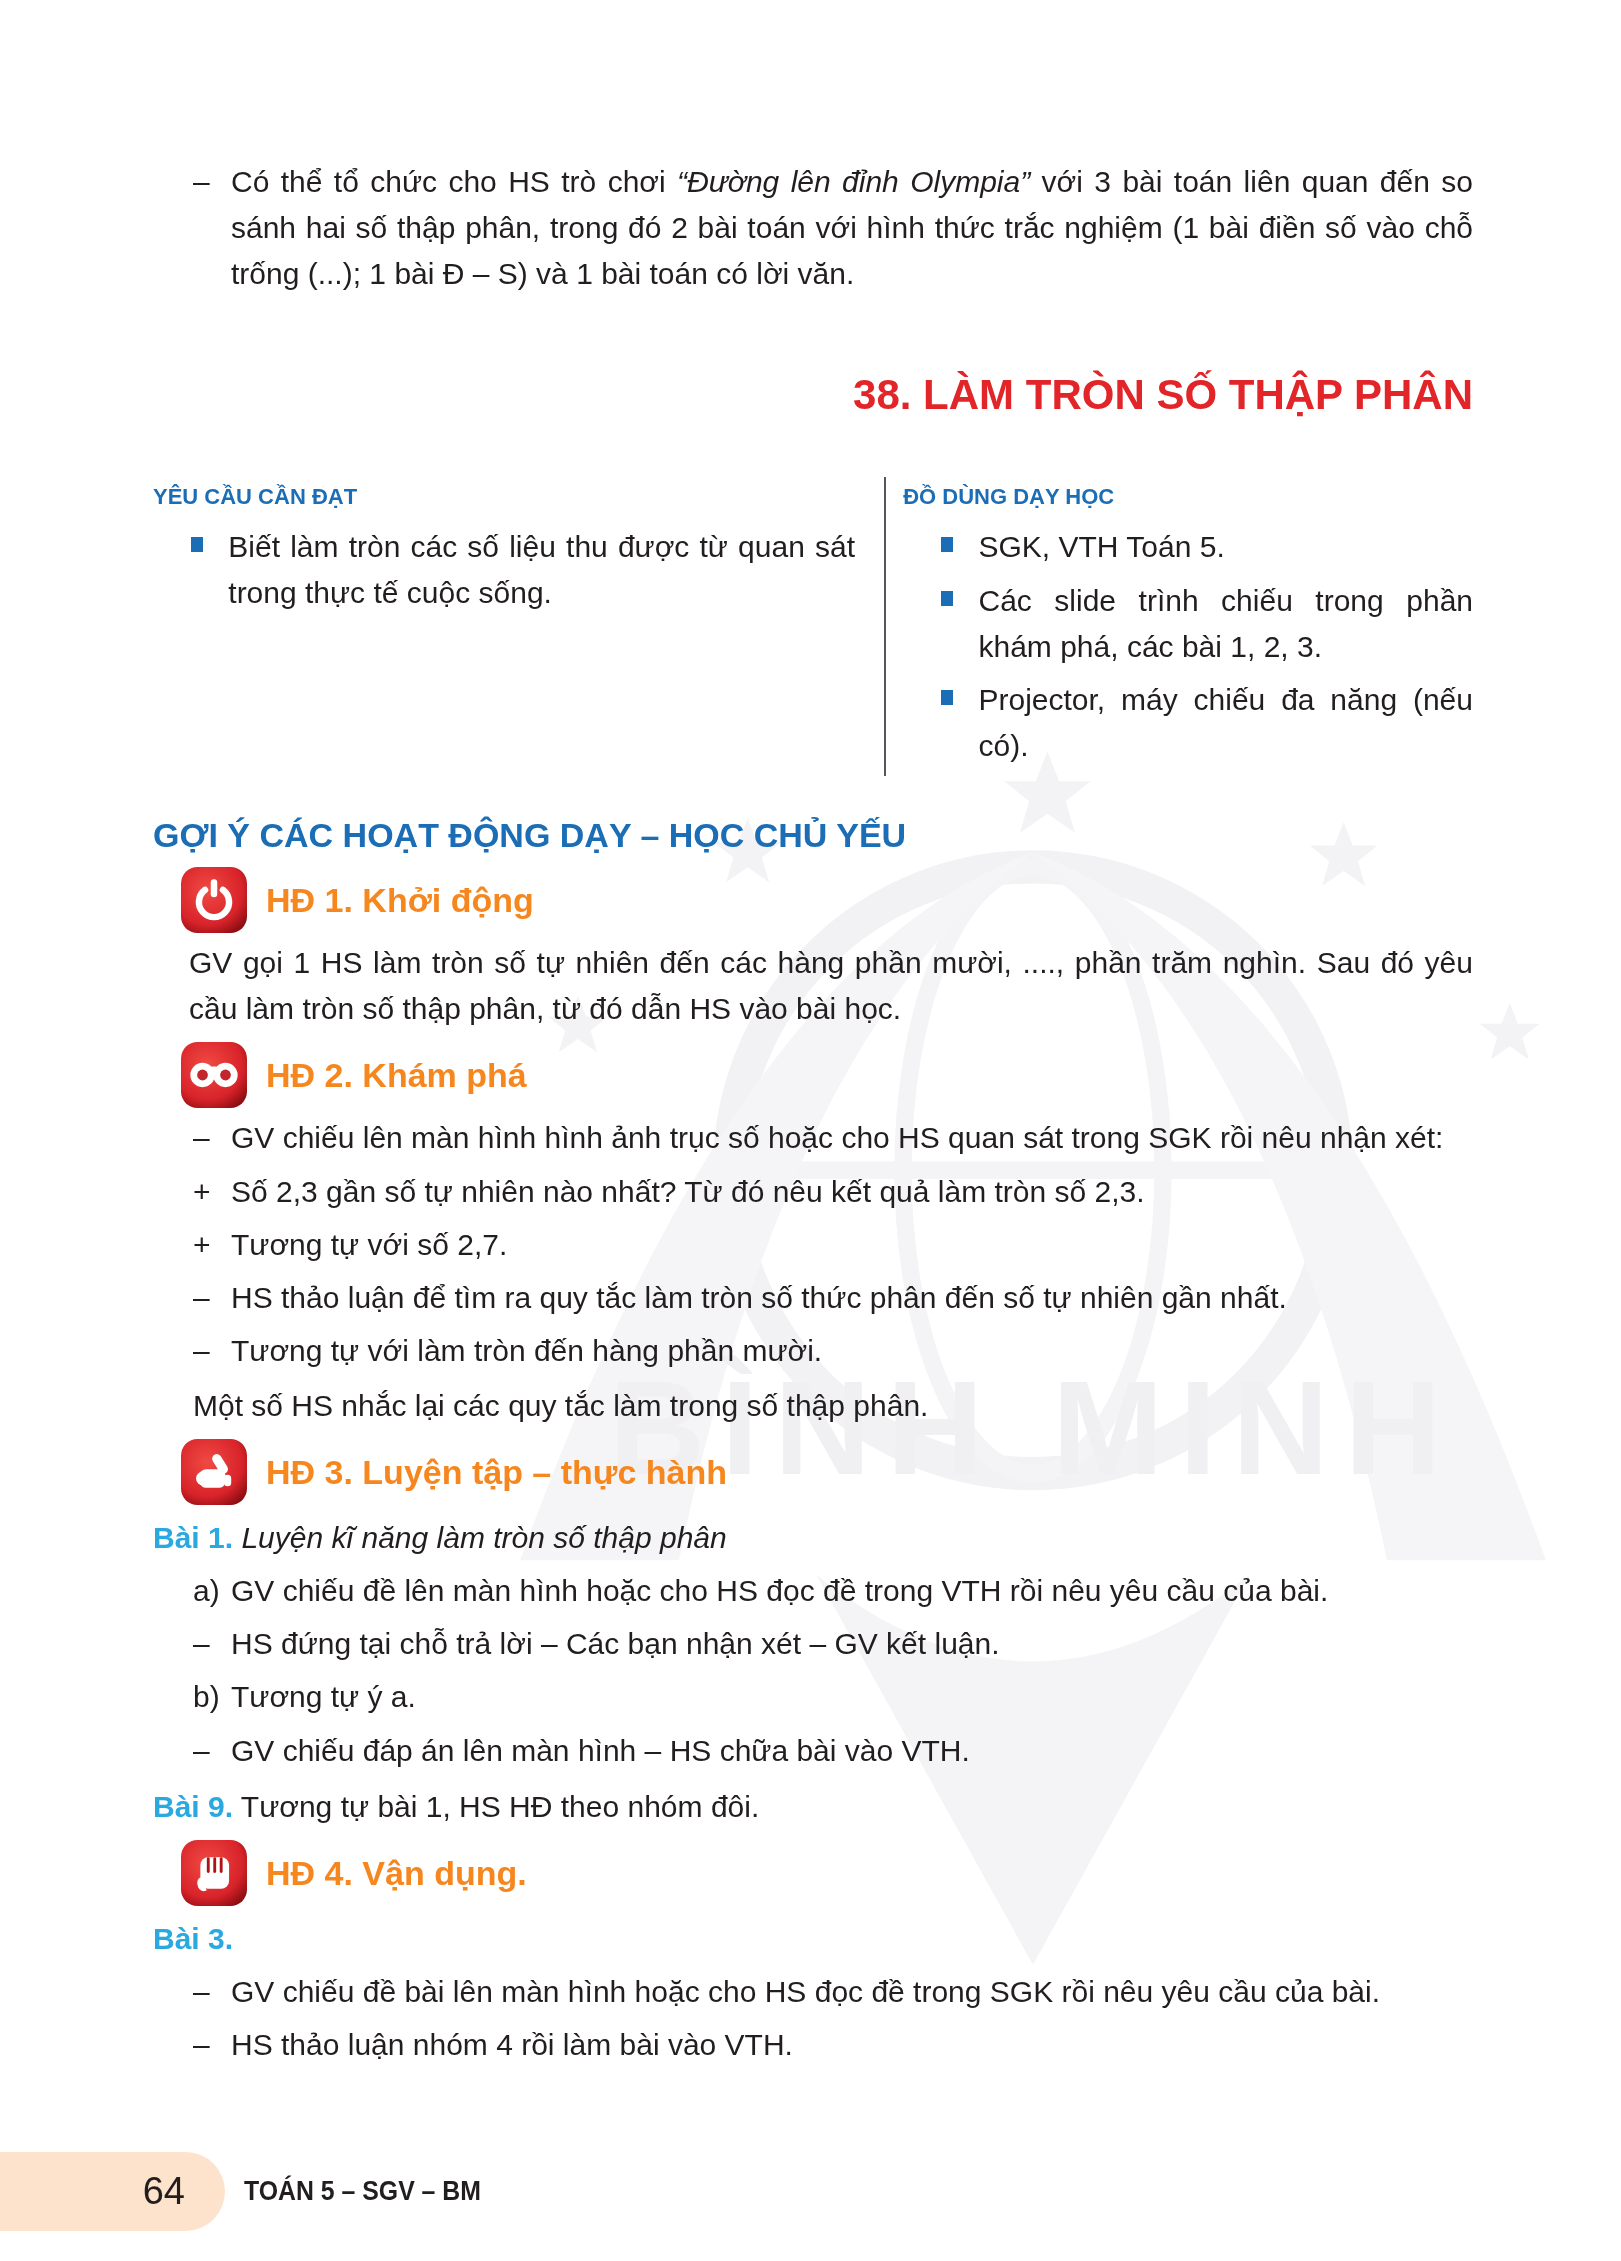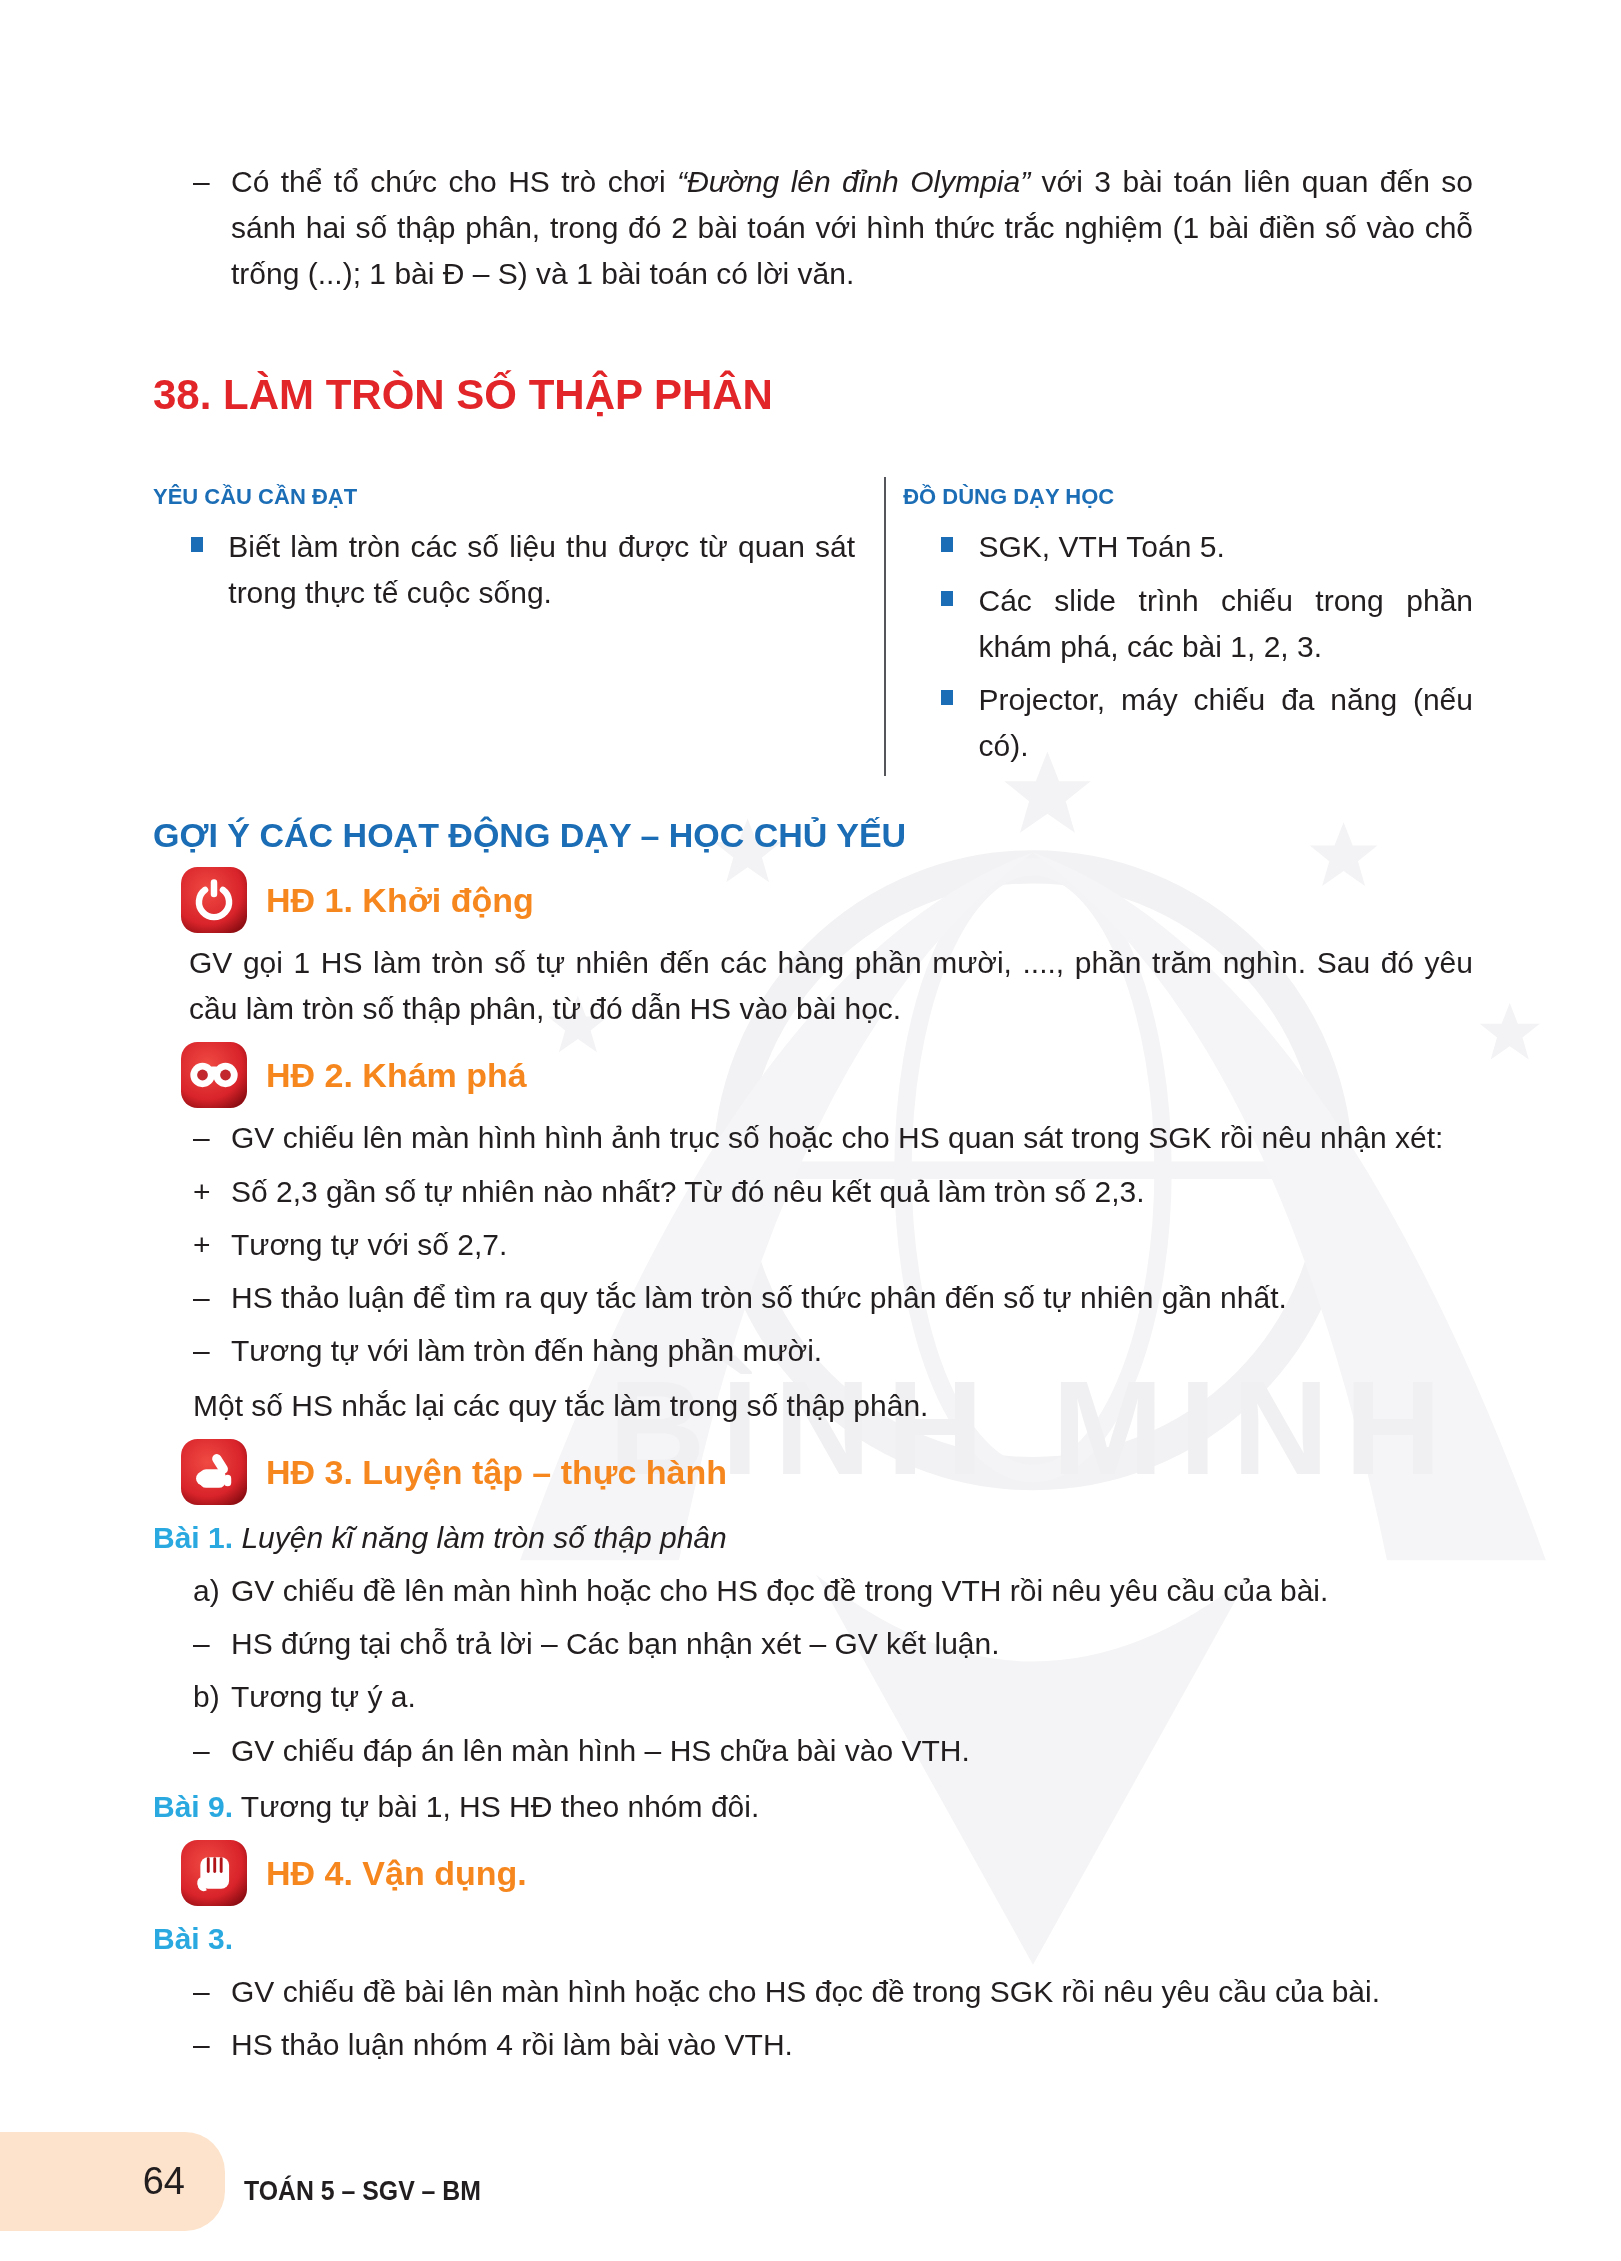--- a/index.html
+++ b/index.html
@@ -15,21 +15,21 @@
   .content{position:relative;z-index:1;padding:152px 148px 0 153px;font-size:30px;line-height:46px;}
   .just{text-align:justify;}
   .it{font-style:italic;}
 
   .li{display:flex;margin:7.2px 0 7.2px 40px;}
   .li .marker{flex:0 0 38px;}
   .li .txt{flex:1;}
 
   .title{
     margin:72px 0 0 0;
-    text-align:left;
+    text-align:right;
     color:#e12528;
     font-size:42px;line-height:52px;
     font-weight:bold;
     letter-spacing:0px;
   }
 
   .cols{display:flex;margin-top:56px;}
   .col-left{width:731px;box-sizing:border-box;padding-right:29px;}
   .vdiv{width:2.2px;background:#54565b;}
   .col-right{flex:1;box-sizing:border-box;padding-left:17px;}
@@ -51,21 +51,21 @@
   .actlabel{color:#f6871f;font-size:34px;font-weight:bold;}
 
   .body{margin:7.2px 0 7.2px 36px;}
   .note{margin:8.7px 0 8.7px 40px;}
 
   .bai{margin:10px 0 7.2px 0;}
   .bailabel{color:#2aa9e0;font-weight:bold;}
 
   .footer-bar{
     position:absolute;left:0;bottom:30px;z-index:1;
-    width:225px;height:99px;
+    width:225px;height:79px;
     background:#fde3cb;
     border-radius:0 40px 40px 0;
     display:flex;align-items:center;justify-content:flex-end;
     box-sizing:border-box;padding-right:40px;
     font-size:38px;color:#221e1f;
   }
   .footer-label{
     position:absolute;left:244px;bottom:30px;z-index:1;
     height:79px;display:flex;align-items:center;
     font-size:27px;font-weight:bold;letter-spacing:0;

